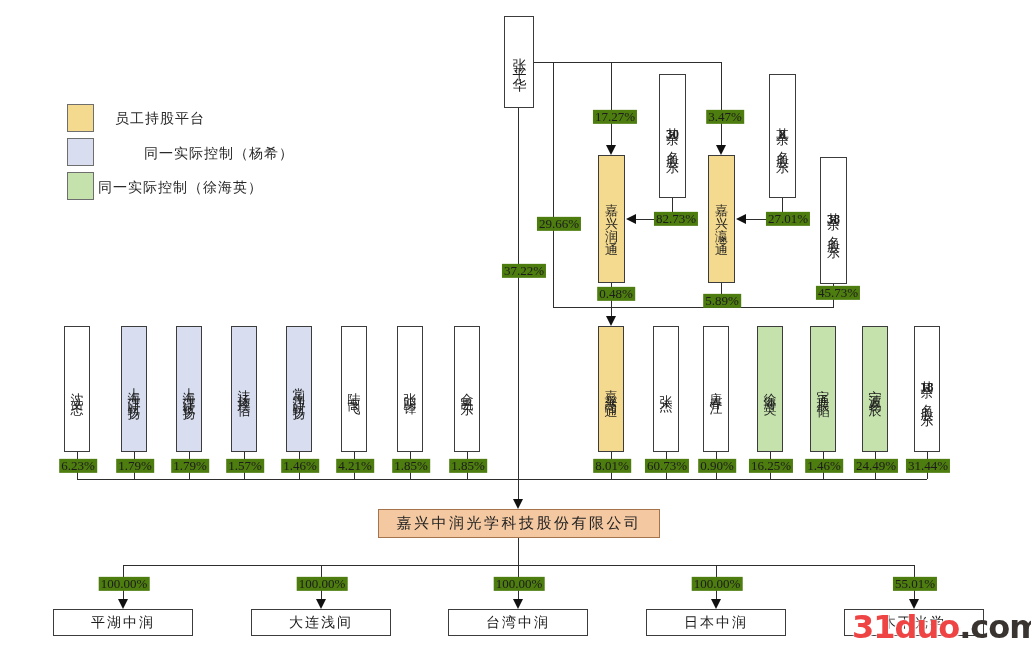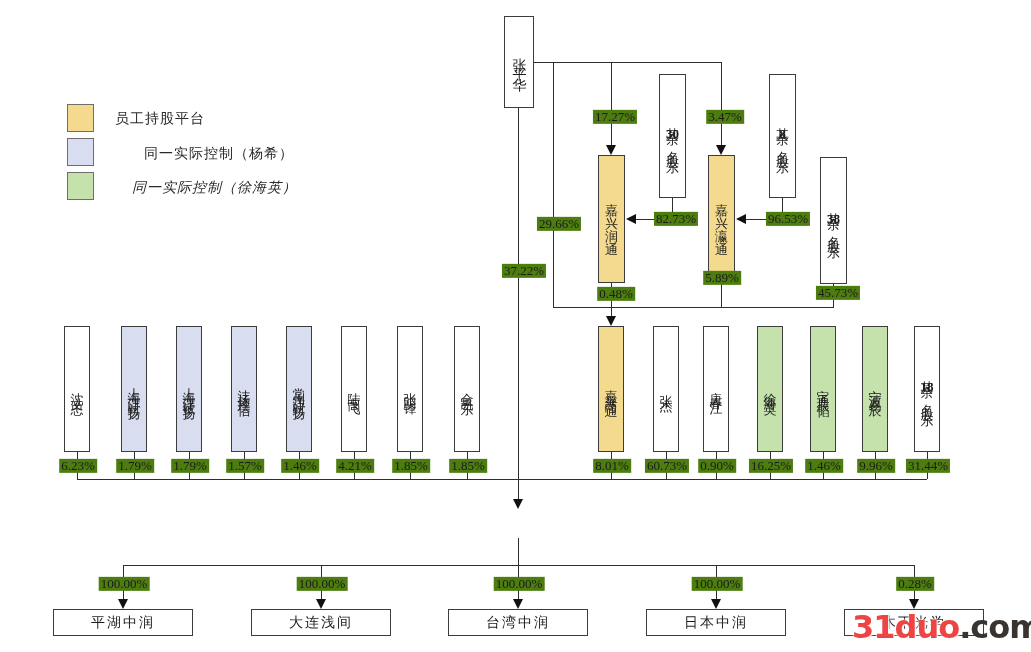--- a/index.html
+++ b/index.html
@@ -55,21 +55,21 @@
 </head>
 <body>
 
 <div class="canvas">
 
   <div class="sw yellow" style="left:67px;top:104px;"></div>
   <div class="lg-label" style="left:115px;top:110px;">员工持股平台</div>
   <div class="sw blue" style="left:67px;top:138px;"></div>
   <div class="lg-label" style="left:116px;top:145px;margin-left:28px;">同一实际控制（杨希）</div>
   <div class="sw green" style="left:67px;top:172px;"></div>
-  <div class="lg-label" style="left:132px;top:179px;font-style:italic;">同一实际控制（徐海英）</div>
+  <div class="lg-label" style="left:98px;top:179px;">同一实际控制（徐海英）</div>
 
   <div class="vbox" style="left:504px;top:16px;width:30px;height:92px;letter-spacing:10px;font-size:14px;">
     <span>张平华</span>
   </div>
 
   <div class="hline" style="left:534px;top:62px;width:188px;"></div>
   <div class="vline" style="left:518px;top:108px;height:391px;"></div>
   <div class="arr-d" style="left:518px;top:499px;"></div>
   <div class="vline" style="left:553px;top:62px;height:245px;"></div>
   <div class="vline" style="left:611px;top:62px;height:83px;"></div>
@@ -98,27 +98,27 @@
     <span><span>其余</span><span class="num">38</span><span>名股东</span></span>
   </div>
 
   <div class="vline" style="left:672px;top:198px;height:21px;"></div>
   <div class="hline" style="left:636px;top:219px;width:36px;"></div>
   <div class="arr-l" style="left:626px;top:219px;"></div>
   <div class="pct" style="left:676px;top:219px;">82.73%</div>
   <div class="vline" style="left:782px;top:198px;height:21px;"></div>
   <div class="hline" style="left:746px;top:219px;width:36px;"></div>
   <div class="arr-l" style="left:736px;top:219px;"></div>
-  <div class="pct" style="left:788px;top:219px;">96.53%</div>
+  <div class="pct" style="left:788px;top:219px;">27.01%</div>
 
   <div class="vline" style="left:611px;top:283px;height:24px;"></div>
   <div class="vline" style="left:721px;top:283px;height:24px;"></div>
   <div class="vline" style="left:833px;top:284px;height:23px;"></div>
   <div class="pct" style="left:616px;top:294px;">0.48%</div>
-  <div class="pct" style="left:722px;top:278px;">5.89%</div>
+  <div class="pct" style="left:722px;top:301px;">5.89%</div>
   <div class="pct" style="left:838px;top:293px;">45.73%</div>
   <div class="hline" style="left:553px;top:307px;width:281px;"></div>
   <div class="vline" style="left:611px;top:307px;height:9px;"></div>
   <div class="arr-d" style="left:611px;top:316px;"></div>
 
   <div class="sh" style="left:64px;">
     <div class="vbox">
         <span>沈文忠</span>
       </div>
     <div class="vline stem"></div>
@@ -206,32 +206,35 @@
         <span>宝通辰韬</span>
       </div>
     <div class="vline stem"></div>
     <div class="pct">1.46%</div>
   </div>
   <div class="sh" style="left:862px;">
     <div class="vbox green">
         <span>宁波易辰</span>
       </div>
     <div class="vline stem"></div>
-    <div class="pct">9.96%</div>
+    <div class="pct">24.49%</div>
   </div>
   <div class="sh" style="left:914px;">
     <div class="vbox">
         <span><span>其余</span><span class="num">18</span><span>名股东</span></span>
       </div>
     <div class="vline stem"></div>
     <div class="pct">31.44%</div>
   </div>
 
   <div class="hline" style="left:77px;top:479px;width:850px;"></div>
 
+  <div class="hbox company" style="left:378px;top:509px;width:282px;height:29px;">
+    <span>嘉兴中润光学科技股份有限公司</span>
+  </div>
   <div class="vline" style="left:518px;top:538px;height:27px;"></div>
   <div class="hline" style="left:123px;top:565px;width:791px;"></div>
 
   <div class="sub" style="left:53px;">
     <div class="vline stem"></div>
     <div class="arr-d"></div>
     <div class="pct">100.00%</div>
     <div class="hbox">
         <span>平湖中润</span>
       </div>
@@ -256,21 +259,21 @@
     <div class="vline stem"></div>
     <div class="arr-d"></div>
     <div class="pct">100.00%</div>
     <div class="hbox">
         <span>日本中润</span>
       </div>
   </div>
   <div class="sub" style="left:844px;">
     <div class="vline stem"></div>
     <div class="arr-d"></div>
-    <div class="pct">0.28%</div>
+    <div class="pct">55.01%</div>
     <div class="hbox">
         <span>木下光学</span>
       </div>
   </div>
 
   <div class="wm"><span class="brand">31duo</span><span class="suffix">.com</span></div>
 
 </div>
 
 </body></html>

